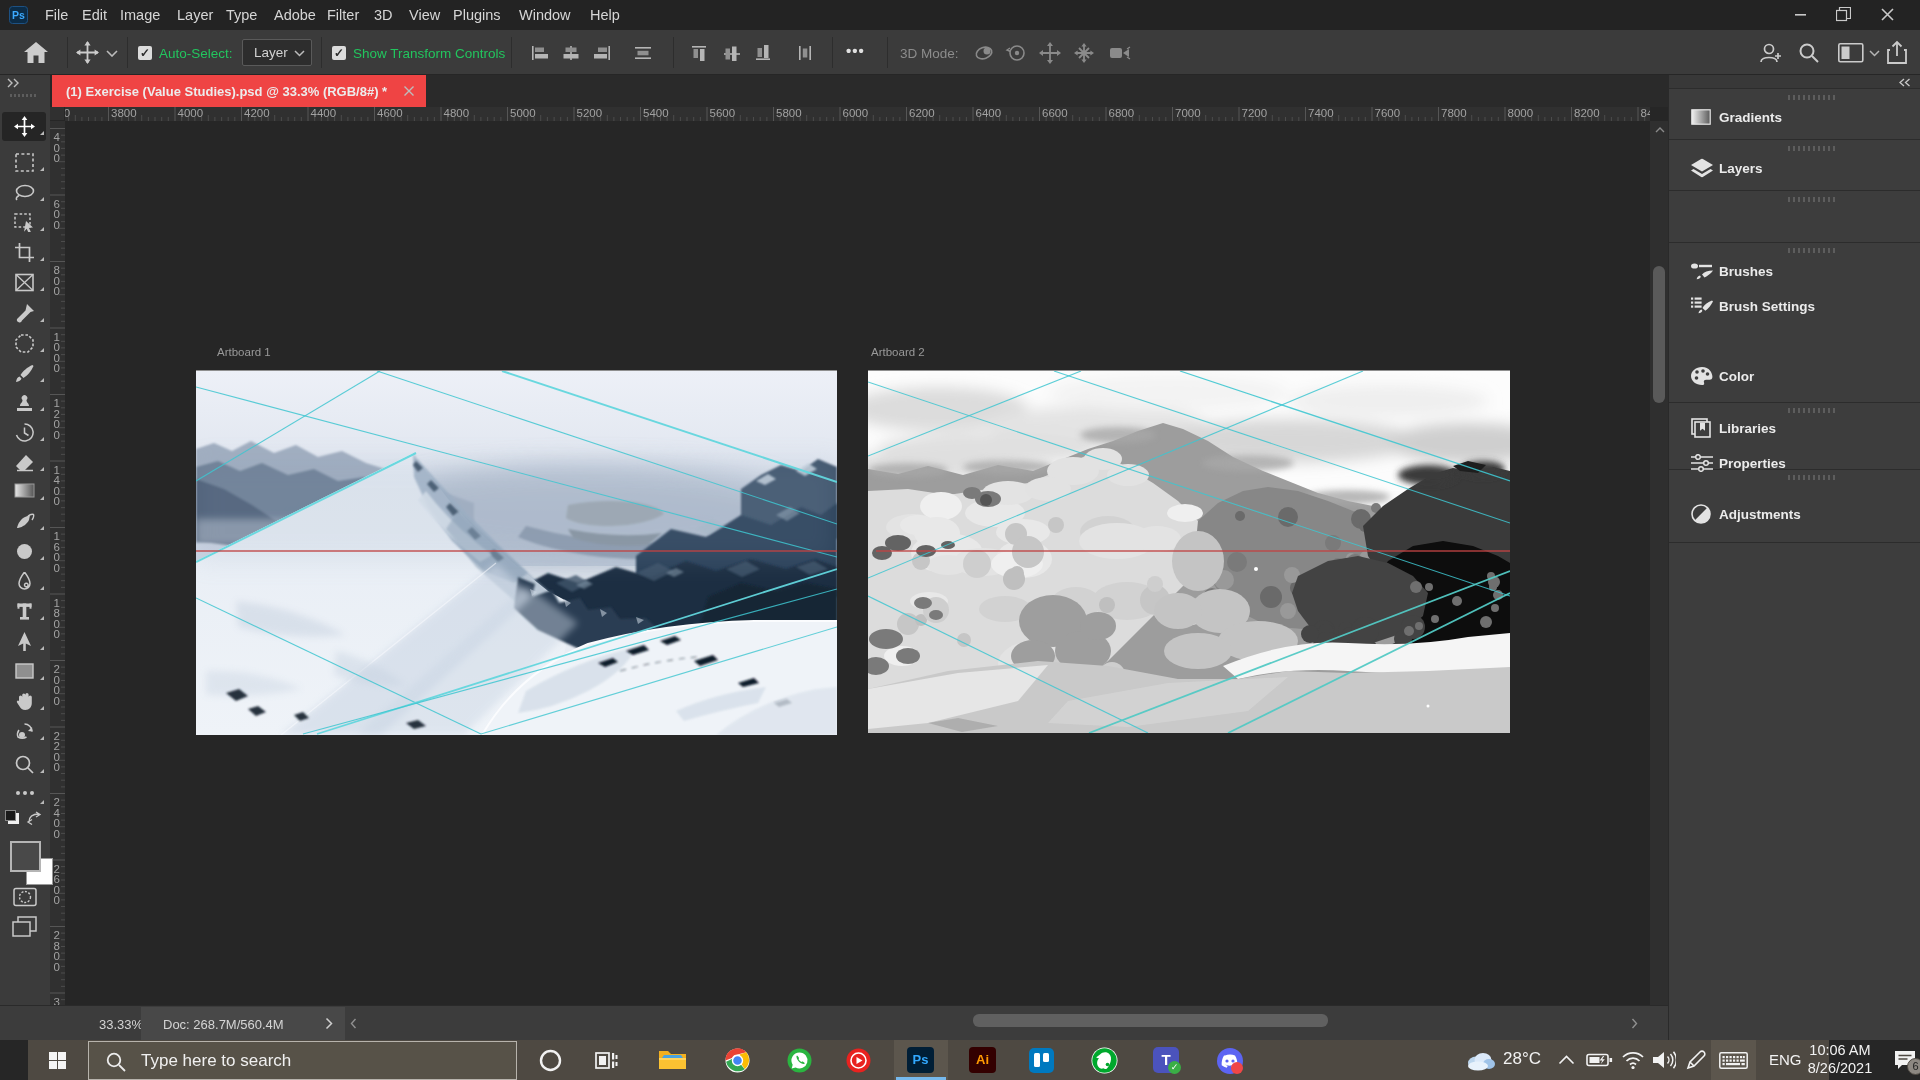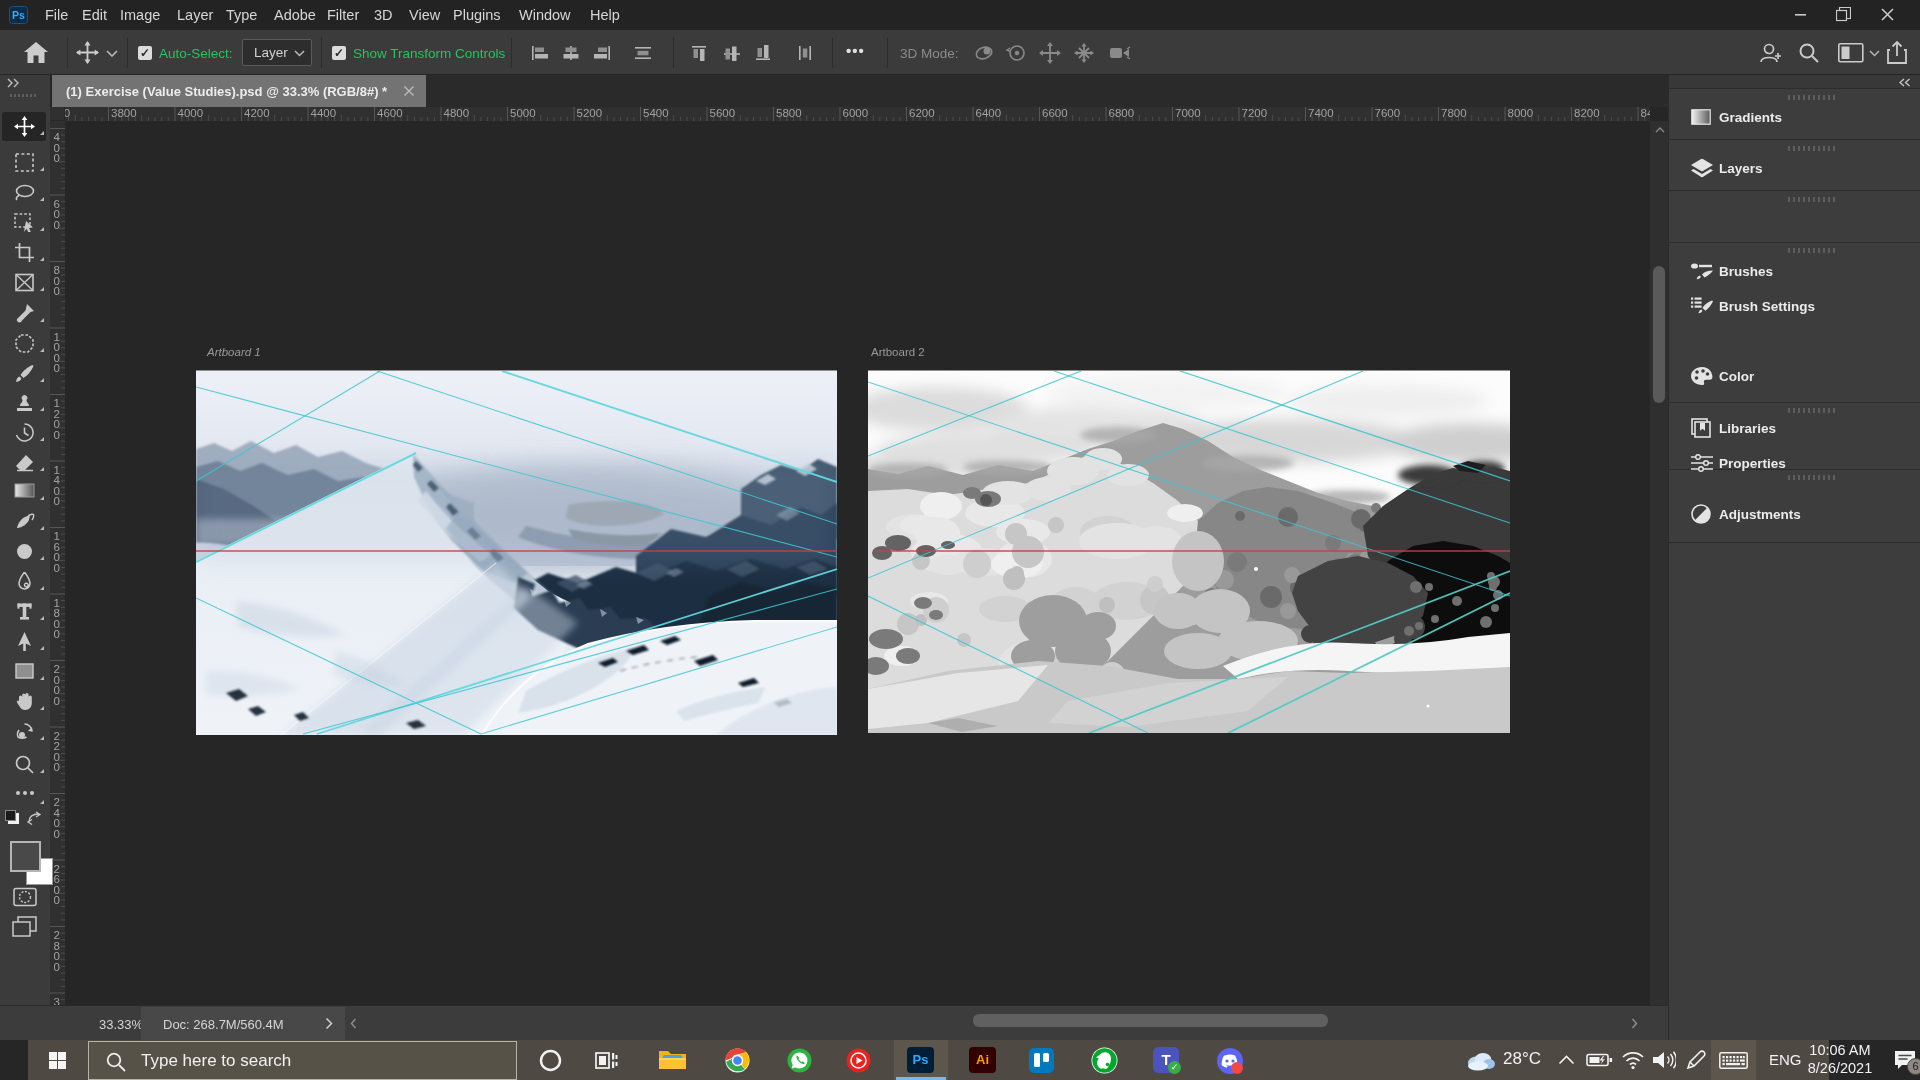--- a/index.html
+++ b/index.html
@@ -12,21 +12,21 @@
   #menubar { position:absolute; left:0; top:0; width:1920px; height:30px; background:#232323; }
   .mi { position:absolute; top:0; height:30px; line-height:31px; font-size:14.5px; color:#d6d6d6; }
   #pslogo { position:absolute; left:9px; top:6px; width:19px; height:18px; background:#0c2c47; border:1px solid #1d5183; border-radius:3.5px; color:#3caaff; font-size:10.5px; font-weight:bold; text-align:center; line-height:17px; }
 
   #optbar { position:absolute; left:0; top:30px; width:1920px; height:45px; background:#3b3b3b; border-bottom:1px solid #262626; }
   .vsep { position:absolute; top:7px; width:1px; height:31px; background:#2d2d2d; }
   .cb { position:absolute; width:14px; height:14px; background:#dcdcdc; border-radius:2px; color:#2c2c2c; font-size:12px; font-weight:bold; text-align:center; line-height:14px; }
   .optlabel { position:absolute; font-size:13.5px; color:#22c55e; }
 
   #tabstrip { position:absolute; left:52px; top:75px; width:1616px; height:32px; background:#2a2a2a; }
-  #tab { position:absolute; left:0; top:0; width:374px; height:32px; background:#737373; }
+  #tab { position:absolute; left:0; top:0; width:374px; height:32px; background:#ef4444; }
   #tab .t { position:absolute; left:14px; top:0; line-height:33px; font-size:13px; font-weight:bold; color:#ececec; }
 
   #toolcol { position:absolute; left:0; top:75px; width:50px; height:930px; background:#3b3b3b; }
   #hruler { position:absolute; left:65px; top:107px; width:1585px; height:14px; background:#303030; overflow:hidden; }
   #vruler { position:absolute; left:50px; top:121px; width:15px; height:884px; background:#303030; overflow:hidden; }
   #rcorner { position:absolute; left:50px; top:107px; width:15px; height:14px; background:#303030; border-right:1px solid #262626; border-bottom:1px solid #262626; }
   #canvas { position:absolute; left:65px; top:121px; width:1585px; height:884px; background:#262626; overflow:hidden; }
   #vscroll { position:absolute; left:1650px; top:121px; width:18px; height:884px; background:#2f2f2f; }
   .ablabel { position:absolute; color:#999; font-size:11.5px; }
 
@@ -857,21 +857,21 @@
       </svg>
 </div>
 
 <div id="vscroll">
   <svg class="abs" style="left:5px;top:6px" width="10" height="6">
         <path d="M1 5 L5 1 L9 5" fill="none" stroke="#8a8a8a" stroke-width="1.4"></path>
       </svg>
   <div class="abs" style="left:3px;top:145px;width:12px;height:137px;background:#5a5a5a;border-radius:6px;"></div>
 </div>
 <div id="canvas">
-<div class="ablabel" style="left:142px;top:225px;font-style:italic;">Artboard 1</div>
+<div class="ablabel" style="left:152px;top:225px;">Artboard 1</div>
 <div class="ablabel" style="left:806px;top:225px;">Artboard 2</div>
 <div class="abs" style="left:131px;top:250px;width:641px;height:364px;box-shadow:0 -1px 0 #8f8f8f;">
 <svg width="641" height="364" viewBox="0 0 641 364">
 <defs>
   <linearGradient id="skyG" x1="0" y1="0" x2="0" y2="1">
     <stop offset="0" stop-color="#edf0f7"></stop>
               <stop offset="0.6" stop-color="#dee4ee"></stop>
               <stop offset="1" stop-color="#c7d1e0"></stop>
   </linearGradient>
   <linearGradient id="snowG" x1="0" y1="0" x2="0" y2="1">

